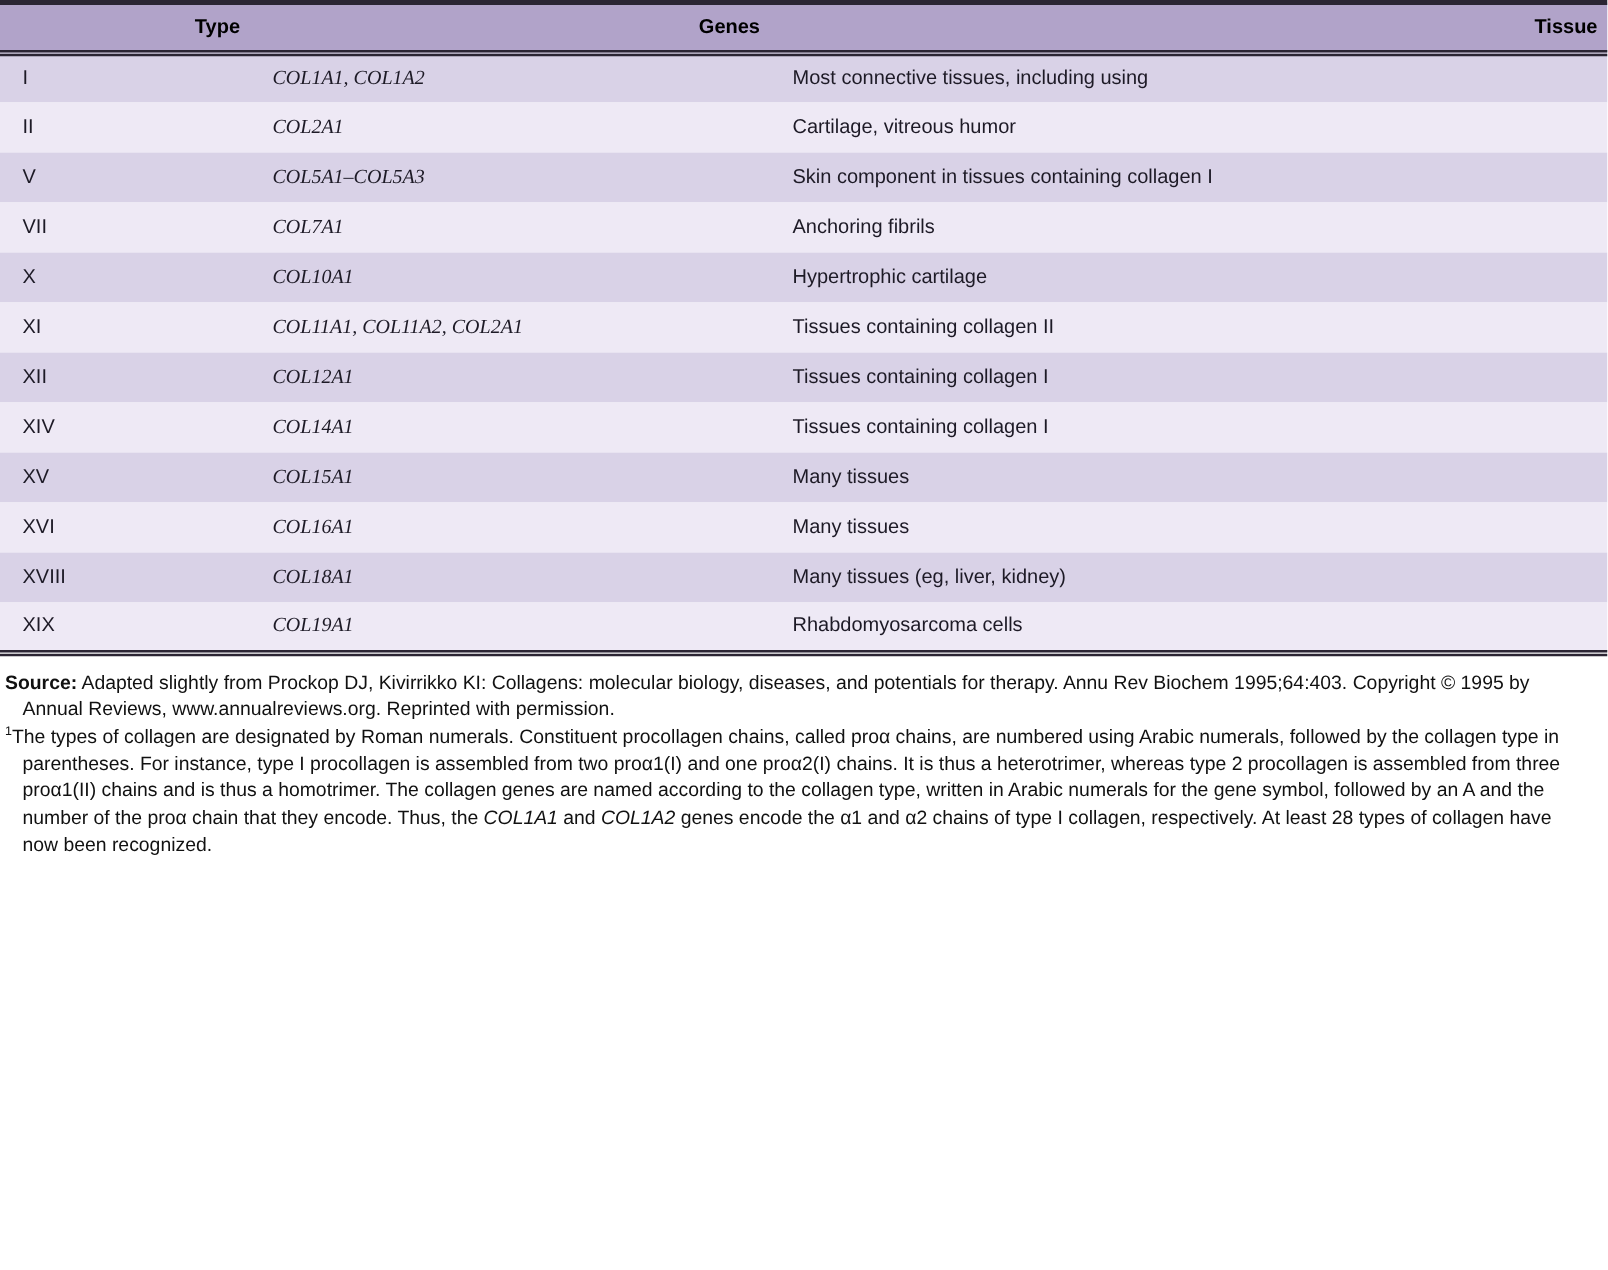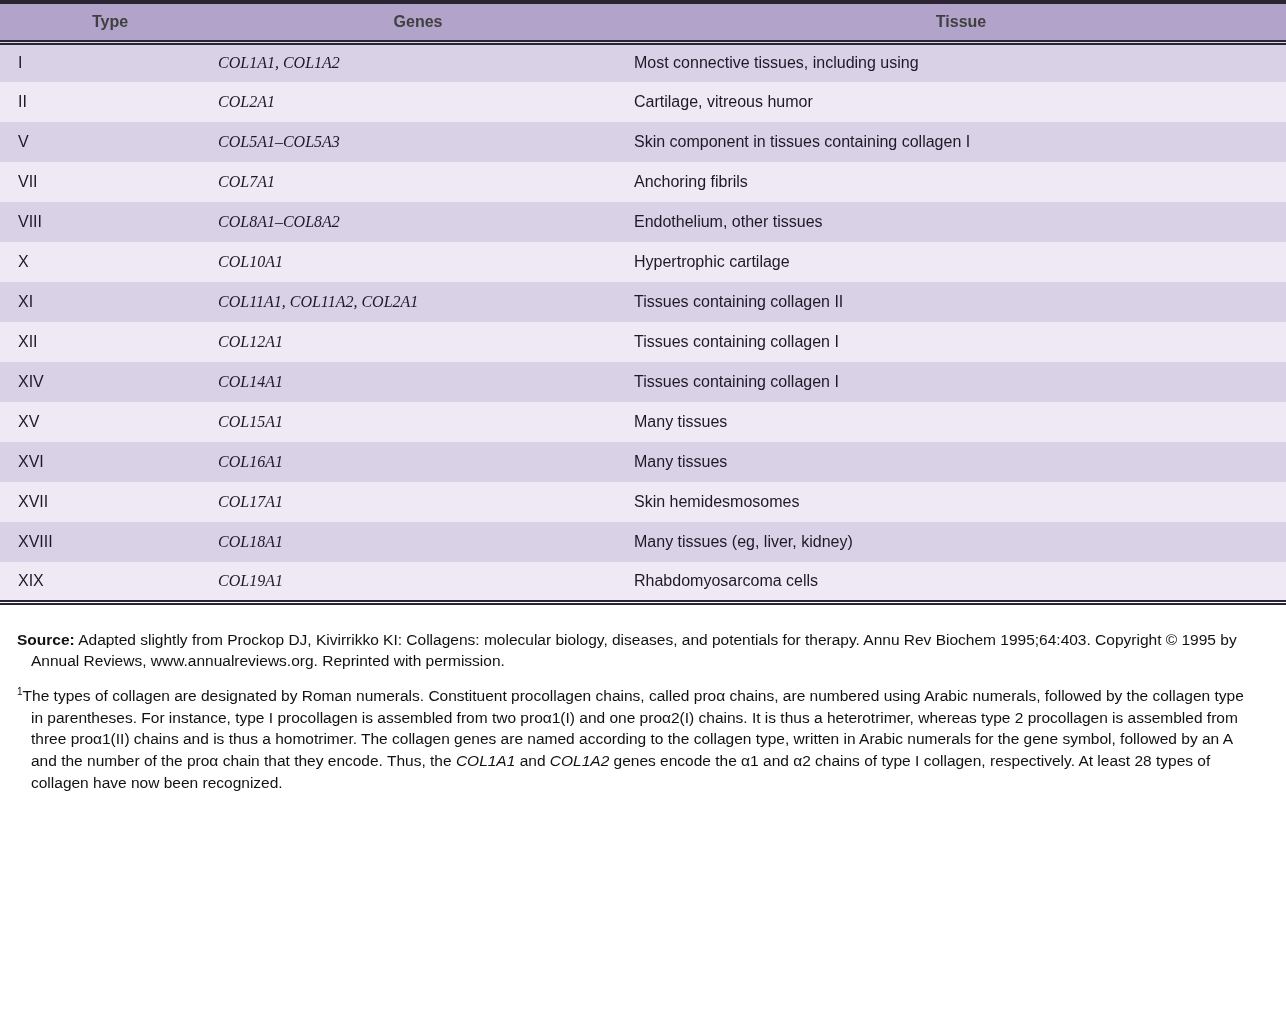--- a/index.html
+++ b/index.html
@@ -15,24 +15,24 @@
 
   table.collagen {
     width: 1286px;
     border-collapse: collapse;
     border-top: 4px solid #2b2533;
     border-bottom: 5px double #2b2533;
     table-layout: fixed;
   }
   thead th {
     background: #b1a3c9;
-    text-align: center;
+    text-align: right;
     font-weight: bold;
     font-size: 16px;
-    color: #404040;
+    color: #000000;
     height: 40px;
     padding: 0 8px 0 28px;
     border-bottom: 5px double #2b2533;
   }
   tbody td {
     font-size: 16px;
     height: 40px;
     padding: 0 8px 0 18px;
     vertical-align: middle;
   }
@@ -40,21 +40,21 @@
   tbody tr:nth-child(even) { background: #eee9f5; }
   td.col-genes { font-style: italic; font-family: Liberation Serif, serif; }
 
   .notes {
     padding: 11px 24px 0 4px;
     font-size: 15.5px;
     line-height: 1.4;
     color: #111111;
   }
   .note {
-    margin: 13px;
+    margin: 0;
     padding-left: 14px;
     text-indent: -14px;
   }
   .note b { font-weight: bold; }
   .note sup {
     font-size: 10px;
     line-height: 0;
     vertical-align: super;
   }
   .gene-italic { font-style: italic; }
@@ -98,25 +98,20 @@
       <td class="col-tissue">Skin component in tissues containing collagen I</td>
     </tr>
 
 
     <tr>
       <td class="col-type">VII</td>
       <td class="col-genes">COL7A1</td>
       <td class="col-tissue">Anchoring fibrils</td>
     </tr>
 
-    <tr>
-      <td class="col-type">VIII</td>
-      <td class="col-genes">COL8A1–COL8A2</td>
-      <td class="col-tissue">Endothelium, other tissues</td>
-    </tr>
 
 
     <tr>
       <td class="col-type">X</td>
       <td class="col-genes">COL10A1</td>
       <td class="col-tissue">Hypertrophic cartilage</td>
     </tr>
 
     <tr>
       <td class="col-type">XI</td>
@@ -142,25 +137,20 @@
       <td class="col-genes">COL15A1</td>
       <td class="col-tissue">Many tissues</td>
     </tr>
 
     <tr>
       <td class="col-type">XVI</td>
       <td class="col-genes">COL16A1</td>
       <td class="col-tissue">Many tissues</td>
     </tr>
 
-    <tr>
-      <td class="col-type">XVII</td>
-      <td class="col-genes">COL17A1</td>
-      <td class="col-tissue">Skin hemidesmosomes</td>
-    </tr>
 
     <tr>
       <td class="col-type">XVIII</td>
       <td class="col-genes">COL18A1</td>
       <td class="col-tissue">Many tissues (eg, liver, kidney)</td>
     </tr>
 
     <tr>
       <td class="col-type">XIX</td>
       <td class="col-genes">COL19A1</td>

